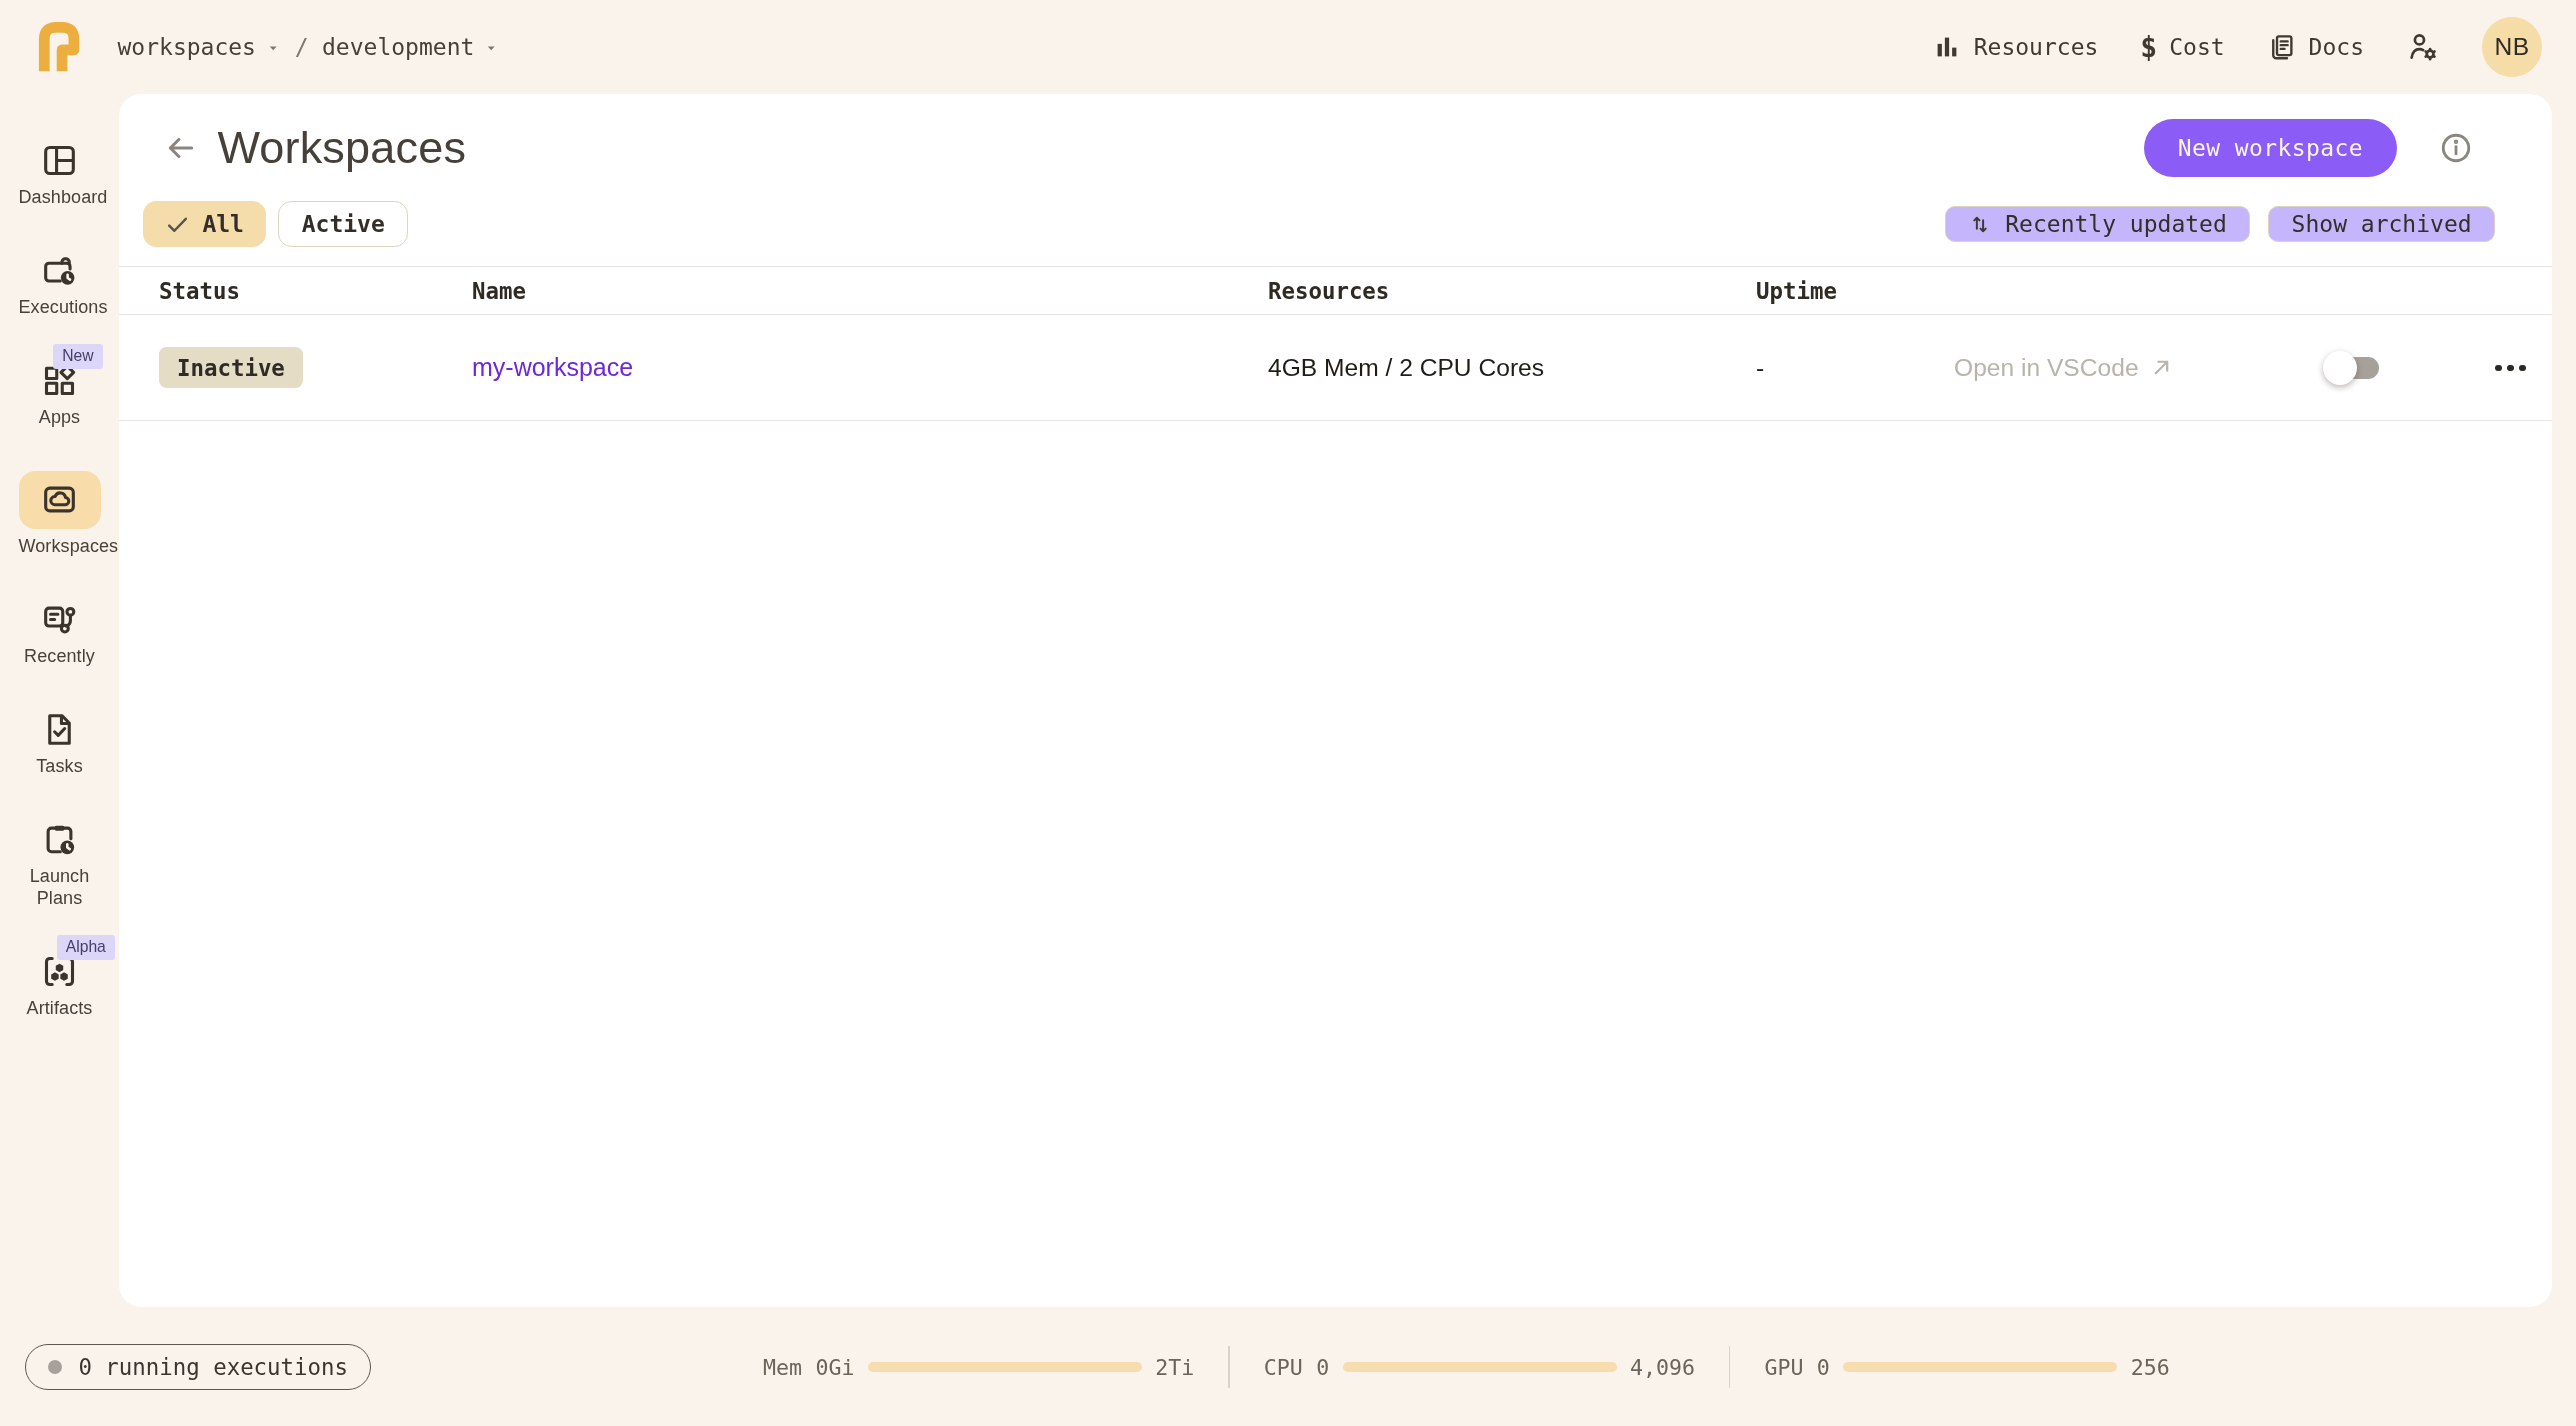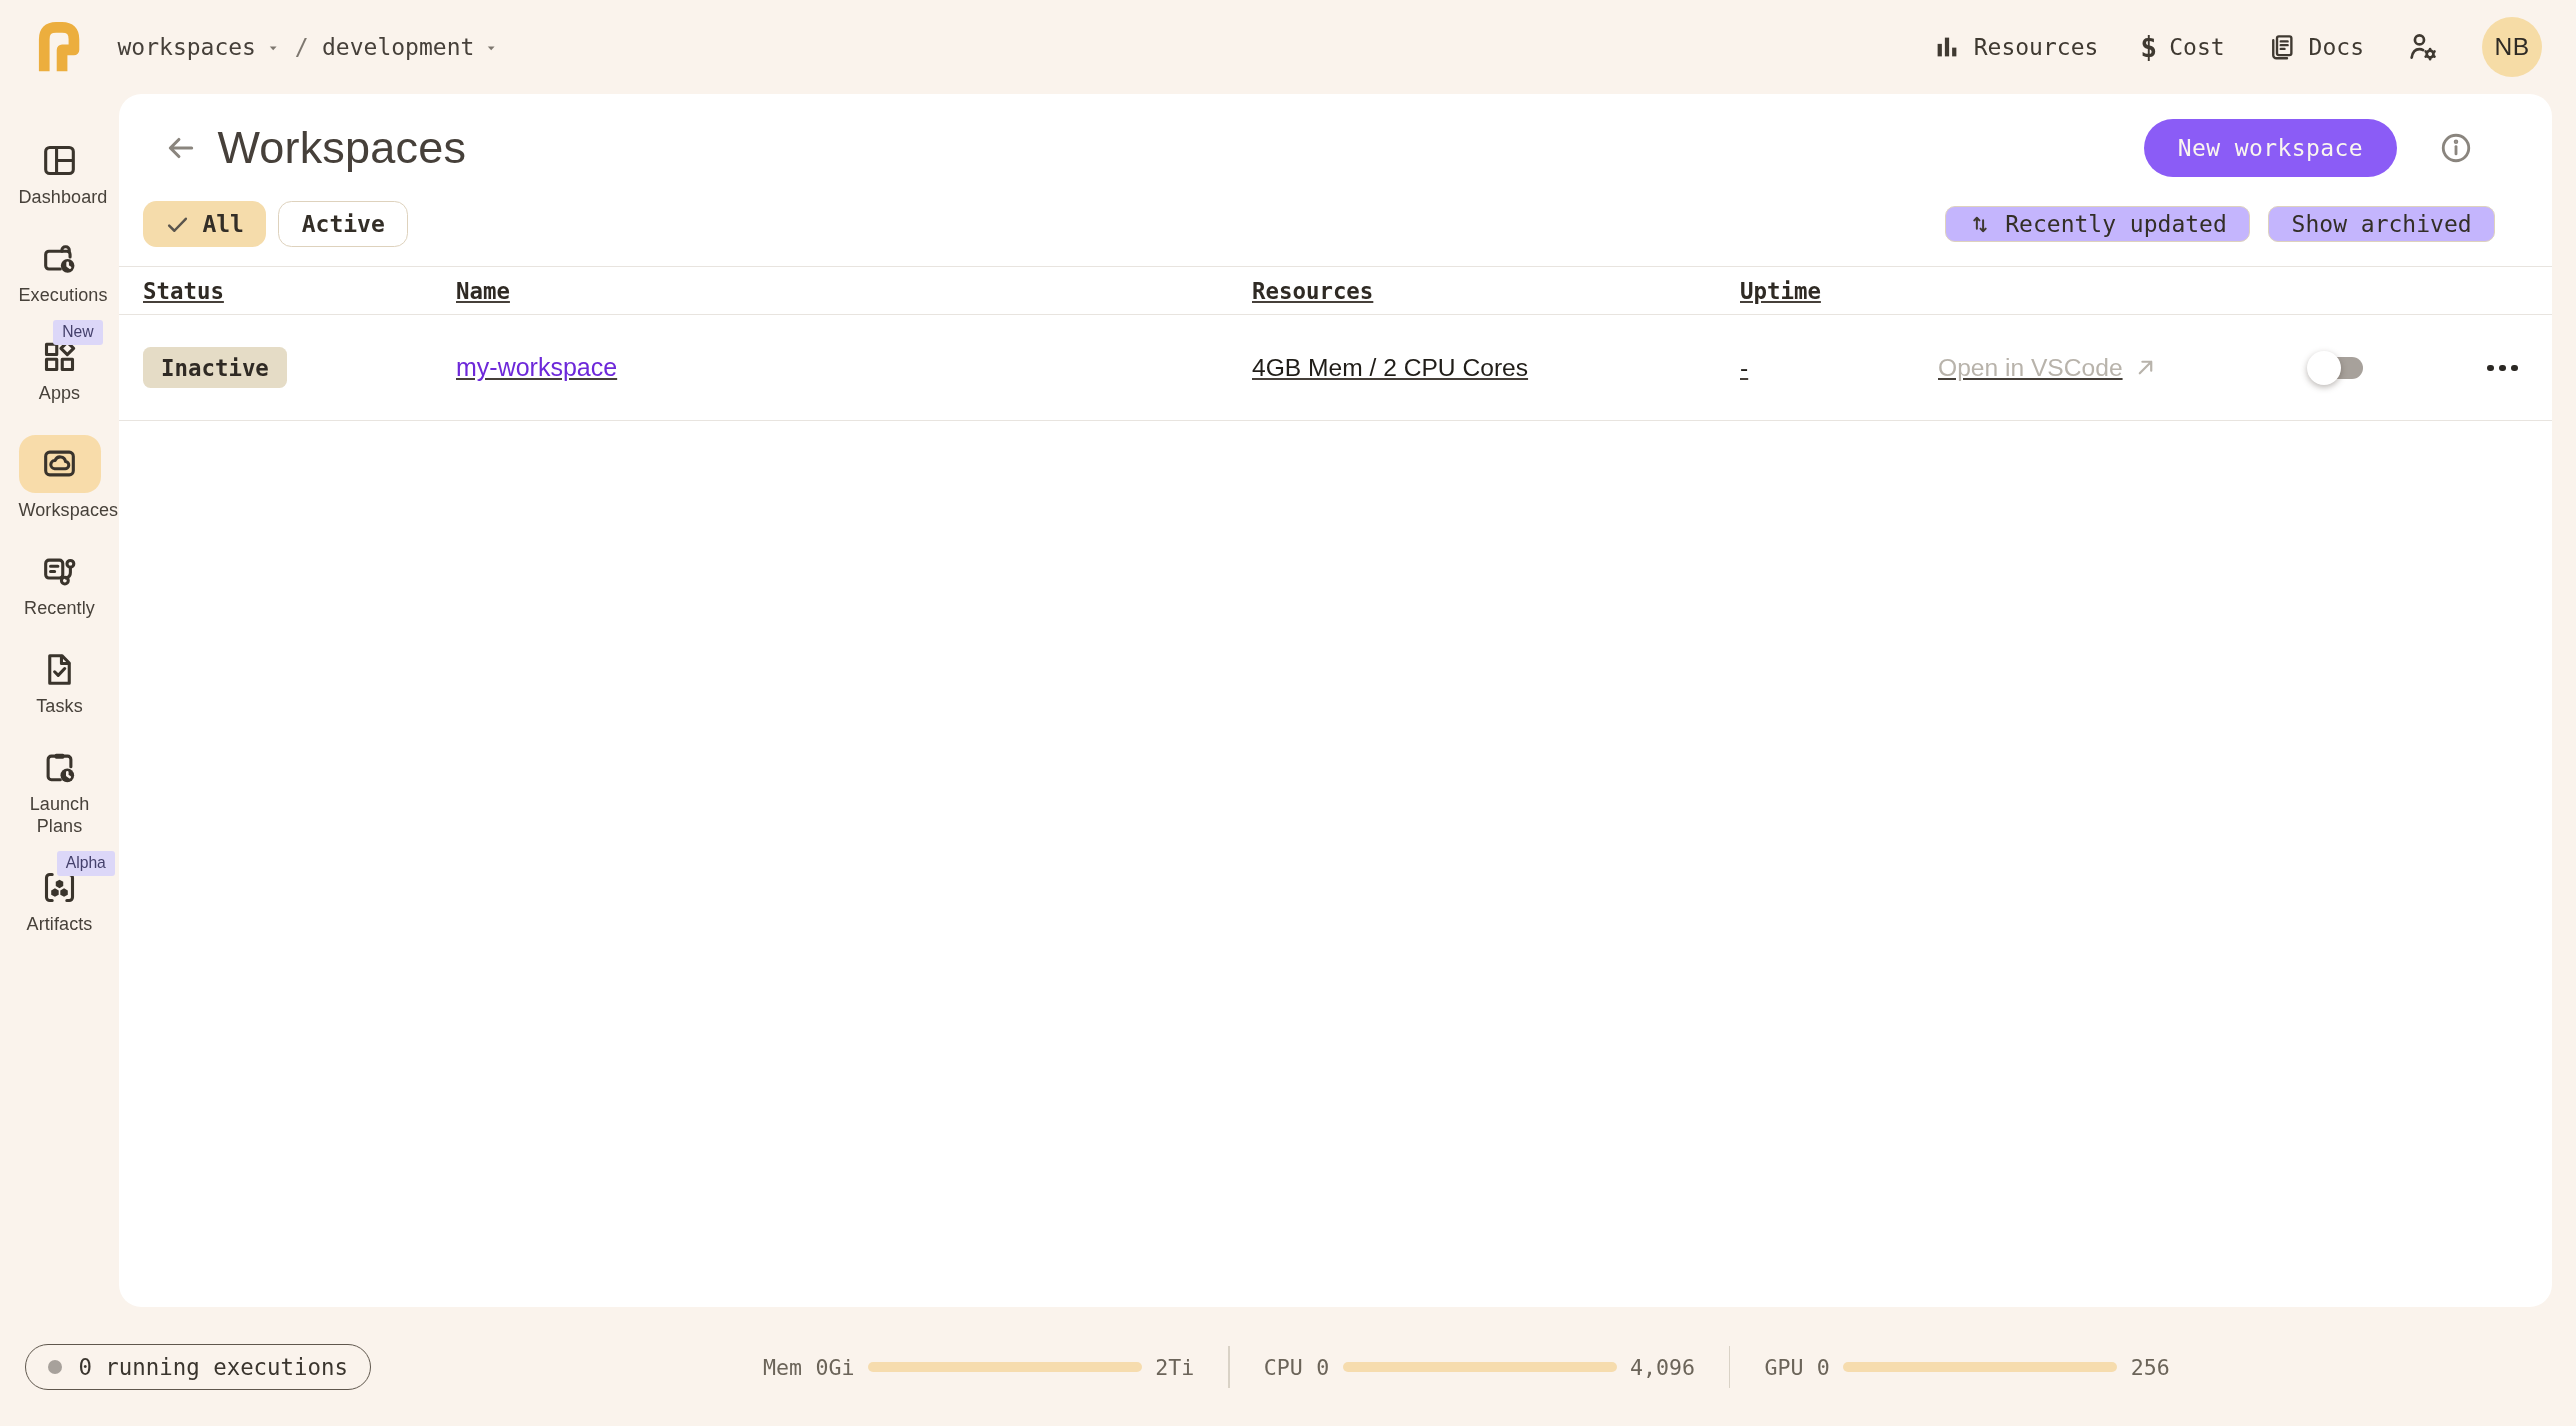--- a/index.html
+++ b/index.html
@@ -37,21 +37,21 @@
     width:60px; height:60px; border-radius:50%;
     background:#f6dca6; color:#2e2a24;
     display:flex; align-items:center; justify-content:center;
     font-size:24.6px; font-weight:500; letter-spacing:0.4px; cursor:pointer;
   }
 
   
   .sidebar {
     position:absolute; top:94px; left:0; width:119px; bottom:0;
     display:flex; flex-direction:column; align-items:center;
-    padding-top:46px; gap:30px;
+    padding-top:46px; gap:42px;
   }
   .side-item { position:relative; display:flex; flex-direction:column;
                align-items:center; gap:6.7px; cursor:pointer; }
   .side-icon-wrap { height:40px; display:flex; align-items:center; justify-content:center; }
   .side-item.active .side-icon-wrap {
     width:82px; height:58px; background:#f8dcaa; border-radius:16.4px;
   }
   .side-icon { width:39px; height:39px; color:#3a342c; }
   .side-label { font-size:18px; color:#47413a; text-align:center;
                 max-width:82px; line-height:1.2; letter-spacing:0.1px; }
@@ -103,21 +103,21 @@
     font-size:23px; font-weight:500; color:#332e27;
   }
   .tool-btn + .tool-btn { margin-left:18px; }
   .sort-icon { width:25px; height:25px; color:#3f3931; }
 
   
   .table { margin-top:19.4px; }
   .t-grid {
     display:grid;
     grid-template-columns:313px 796px 488px 198px 373px 142px 1fr;
-    align-items:center; padding-left:24px;text-decoration:underline;
+    align-items:center; padding-left:40px;
   }
   .t-head {
     height:49px; border-top:1.5px solid #e8e4df; border-bottom:1.5px solid #e8e4df;
   }
   .t-head .t-cell { font-size:22.4px; font-weight:700; color:#2f2a24; }
   .t-row { height:106px; border-bottom:1.5px solid #e8e4df; cursor:pointer; }
   .status-badge {
     display:inline-block; background:#e5dcc6; color:#2f2a24;
     font-size:22.4px; font-weight:700; padding:7.5px 18px; border-radius:7.5px;
   }

